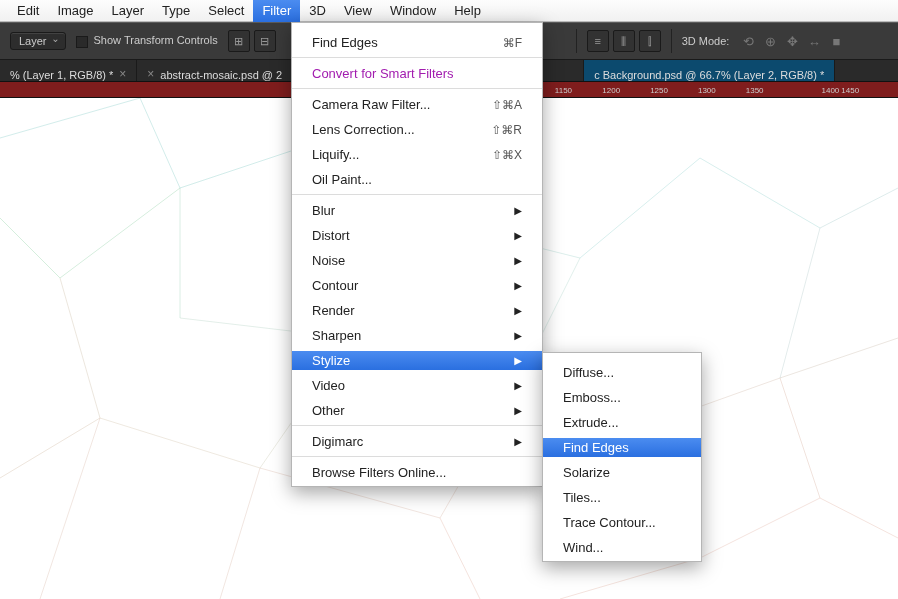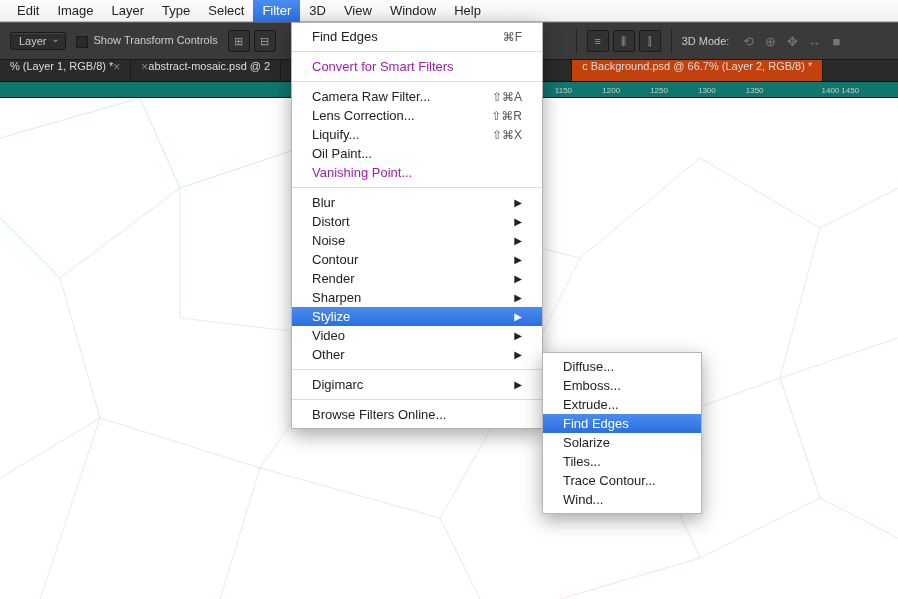--- a/index.html
+++ b/index.html
@@ -15,36 +15,36 @@
   .optbar .sel { background: #2d2d2d; border: 1px solid #1a1a1a; border-radius: 3px; padding: 2px 18px 2px 8px; position: relative; box-shadow: inset 0 1px 0 rgba(255,255,255,.1); }
   .optbar .sel::after { content: "⌄"; position: absolute; right: 5px; top: 0; color: #aaa; font-size: 10px; }
   .optbar .chk { width: 12px; height: 12px; border: 1px solid #1a1a1a; background: #2a2a2a; display: inline-block; vertical-align: middle; margin-right: 6px; }
   .optbar .iconbtn { width: 22px; height: 22px; background: #323232; border: 1px solid #1a1a1a; border-radius: 2px; display: flex; align-items: center; justify-content: center; color: #999; font-size: 11px; }
   .optbar .sep { width: 1px; height: 24px; background: #222; }
   .optbar .group { display: flex; gap: 4px; }
   .optbar .mode-icon { width: 18px; height: 18px; display: flex; align-items: center; justify-content: center; color: #777; font-size: 13px; }
 
   
   .tabstrip { height: 22px; background: #2a2a2a; display: flex; align-items: stretch; font-size: 11px; color: #ddd; border-bottom: 1px solid #111; position: relative; }
-  .tabstrip .tab { display: flex; align-items: flex-start; padding: 0 10px; border-right: 1px solid #1a1a1a; white-space: nowrap; }
-  .tabstrip .tab.active { background: #c2410c; }
+  .tabstrip .tab { display: flex; align-items: flex-end; padding: 0 10px; border-right: 1px solid #1a1a1a; white-space: nowrap; gap: 6px; }
+  .tabstrip .tab.active { background: #0c4a6e; }
   .tabstrip .tab .x { color: #888; font-size: 12px; }
 
   
-  .ruler { height: 16px; background: #0f766e; color: #bbb; font-size: 8px; position: relative; display: flex; align-items: flex-end; border-bottom: 1px solid #111; overflow: hidden; }
+  .ruler { height: 16px; background: #7f1d1d; color: #bbb; font-size: 8px; position: relative; display: flex; align-items: flex-end; border-bottom: 1px solid #111; overflow: hidden; }
   .ruler .ticklbl { position: absolute; bottom: 2px; transform: translateX(-50%); color: #ccc; }
 
   
   .canvas { position: absolute; left: 0; right: 0; top: 98px; bottom: 0; background: #fff; }
   .canvas svg { width: 100%; height: 100%; }
   .canvas svg line { stroke-width: 1; opacity: 0.35; }
 
   
   .menu { position: absolute; background: #fff; border: 1px solid #b5b5b5; box-shadow: 0 6px 18px rgba(0,0,0,.35); padding: 4px 0; font-size: 13px; color: #222; }
-  .menu .mi { display: flex; align-items: center; justify-content: space-between; height: 19px; padding: 0 20px 0 20px; white-space: nowrap; }
+  .menu .mi { display: flex; align-items: center; justify-content: space-between; height: 19px; padding: 0 20px 0 20px; white-space: nowrap; margin-top: 6px; }
   .menu .mi.disabled { color: #a21caf; }
   .menu .mi.highlight { background: linear-gradient(#4b8cf0,#2a6fe0); color: #fff; }
   .menu .mi .sc { color: #555; font-size: 12px; margin-left: 24px; }
   .menu .mi .arrow { font-size: 10px; margin-left: 24px; }
   .menu hr { border: none; border-top: 1px solid #dcdcdc; margin: 5px 0; }
 
   .filter-menu { left: 291px; top: 22px; width: 252px; }
   .sub-menu { left: 542px; top: 352px; width: 160px; }
 
 </style>
@@ -170,23 +170,20 @@
       <span>Lens Correction...</span>
       <span class="sc">⇧⌘R</span>
     </div>
   <div class="mi">
       <span>Liquify...</span>
       <span class="sc">⇧⌘X</span>
     </div>
   <div class="mi">
       <span>Oil Paint...</span>
     </div>
-  <div class="mi disabled">
-      <span>Vanishing Point...</span>
-    </div>
   <hr>
   <div class="mi">
       <span>Blur</span>
       <span class="arrow">▶</span>
     </div>
   <div class="mi">
       <span>Distort</span>
       <span class="arrow">▶</span>
     </div>
   <div class="mi">

